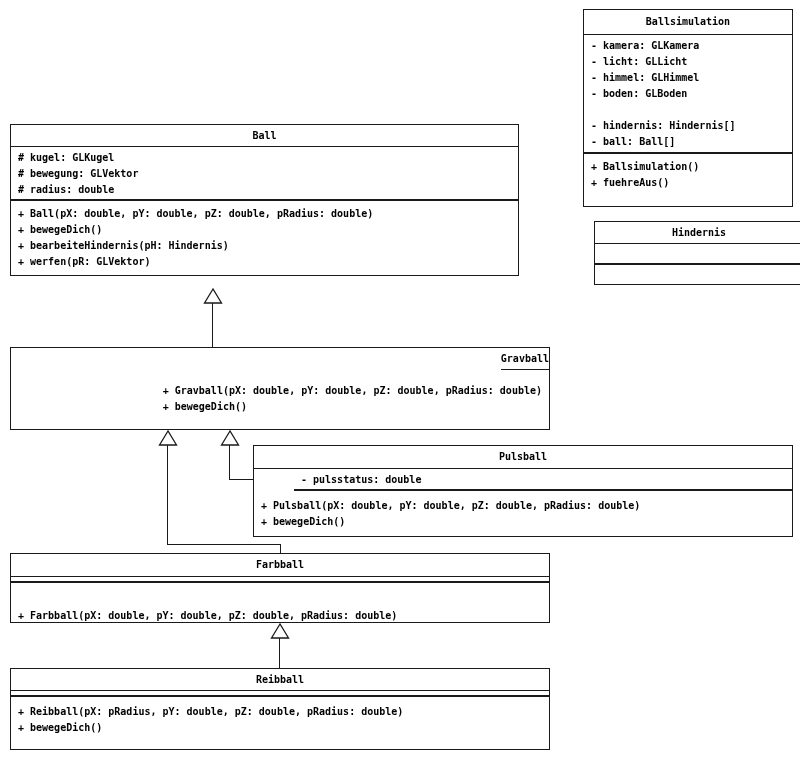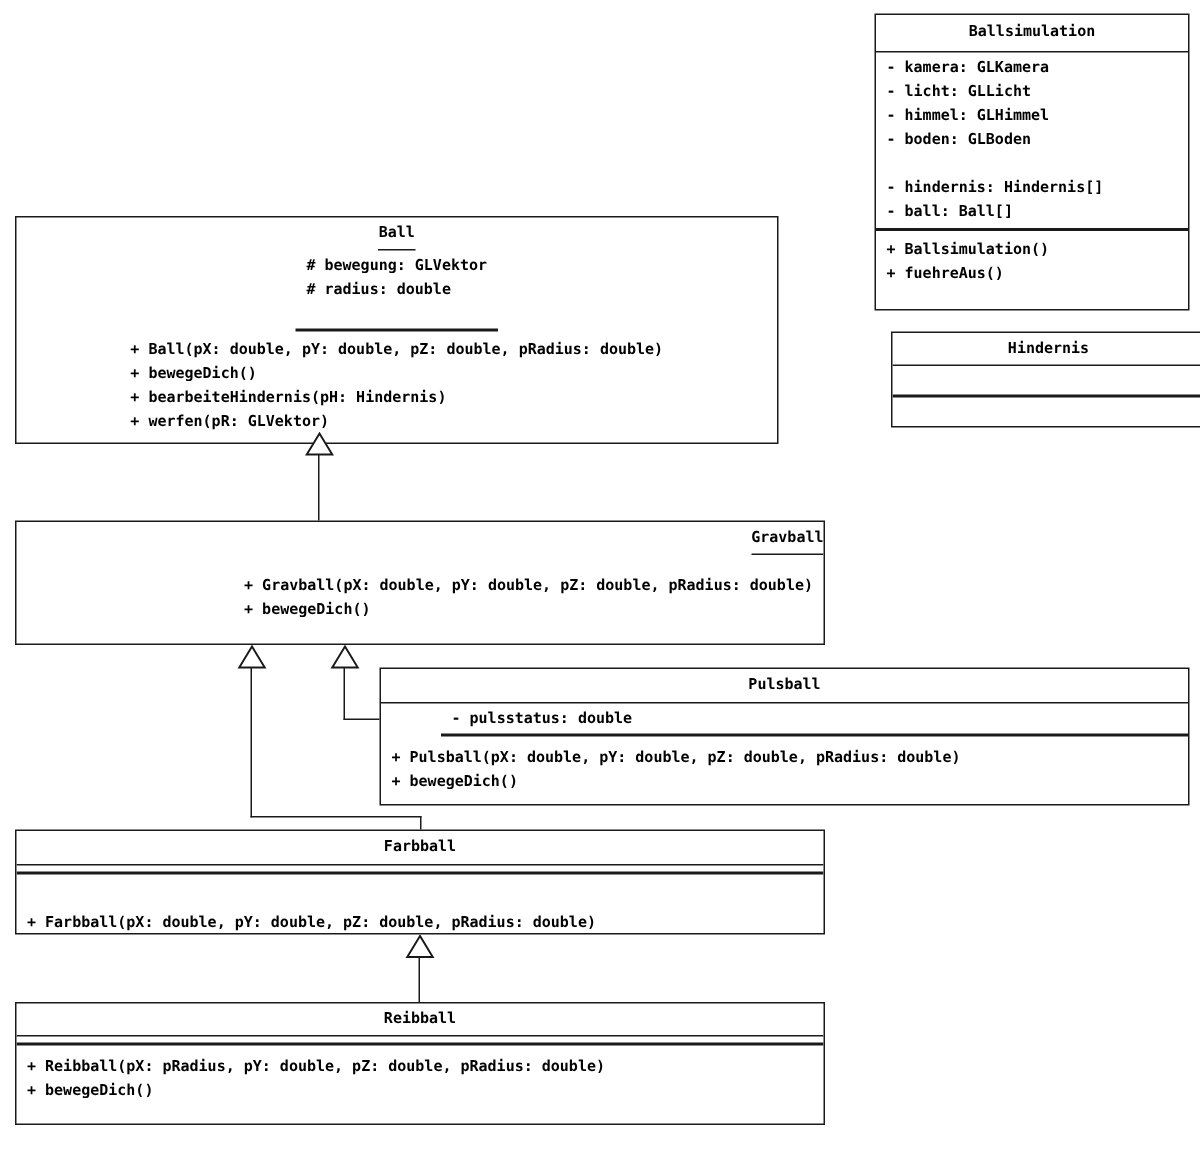--- a/index.html
+++ b/index.html
@@ -44,21 +44,21 @@
     height: 16px;
     line-height: 16px;
     padding: 0 7px;
     white-space: pre;
     overflow: hidden;
   }
   
   #box-ballsim   { left: 583px; top: 9px;   width: 210px; height: 198px; }
   #box-ballsim .title { height: 24px; line-height: 24px; }
   #box-ballsim .attrs { height: 119px; }
-  #box-ball      { left: 10px;  top: 144px; width: 509px; height: 152px; align-items: center; }
+  #box-ball      { left: 10px;  top: 124px; width: 509px; height: 152px; }
   #box-ball .attrs { height: 54px; }
   #box-hindernis { left: 594px; top: 221px; width: 210px; height: 64px; }
   #box-hindernis .attrs { height: 21px; }
   #box-gravball  { left: 10px;  top: 347px; width: 540px; height: 83px; align-items: flex-end; }
   #box-gravball .attrs { height: 6px; padding-top: 0; }
   #box-gravball .methods { padding-top: 7px; }
   #box-pulsball  { left: 253px; top: 445px; width: 540px; height: 92px; }
   #box-pulsball .title { height: 22px; line-height: 22px; }
   #box-pulsball .attrs { height: 22px; margin-left: 40px; }
   #box-pulsball .methods { padding-top: 7px; }
@@ -91,20 +91,21 @@
     </div>
     <div class="methods">
       <div class="line">+ Ballsimulation()</div>
       <div class="line">+ fuehreAus()</div>
     </div>
   </div>
 
   <div class="box" id="box-ball">
     <div class="title">Ball</div>
     <div class="attrs">
+      <div class="line"># kugel: GLKugel</div>
       <div class="line"># bewegung: GLVektor</div>
       <div class="line"># radius: double</div>
     </div>
     <div class="methods">
       <div class="line">+ Ball(pX: double, pY: double, pZ: double, pRadius: double)</div>
       <div class="line">+ bewegeDich()</div>
       <div class="line">+ bearbeiteHindernis(pH: Hindernis)</div>
       <div class="line">+ werfen(pR: GLVektor)</div>
     </div>
   </div>

